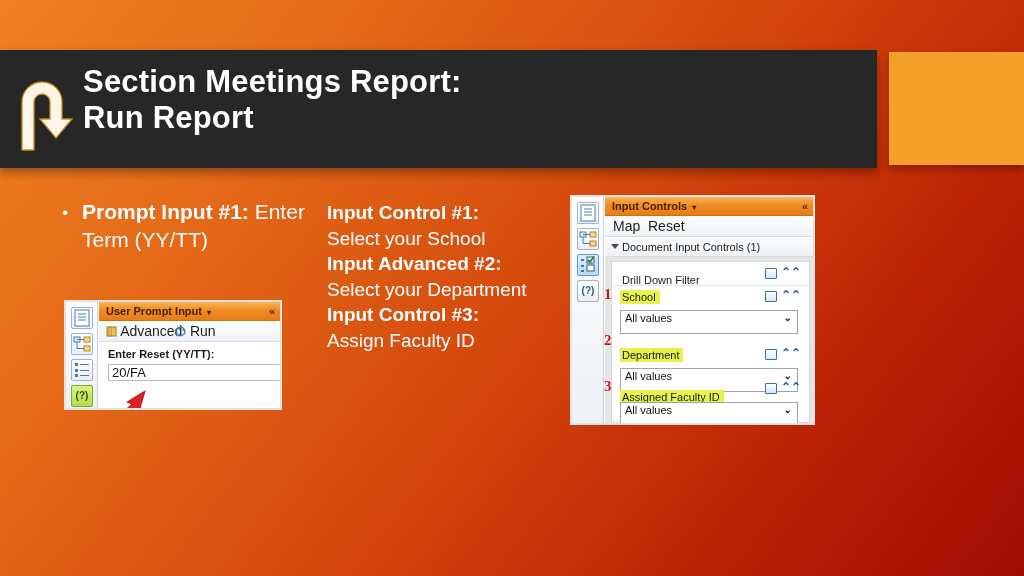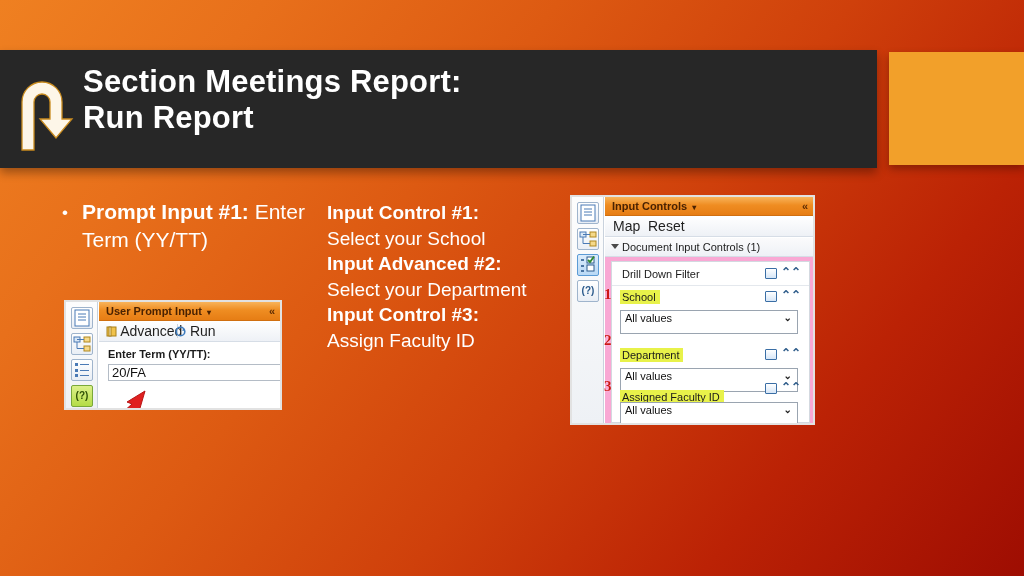--- a/index.html
+++ b/index.html
@@ -179,21 +179,21 @@
     font-size: 13px; color: #111111;
     line-height: 15px; padding-left: 3px;
   }
   #red-arrow-1 { position: absolute; left: 12px; top: 48px; width: 36px; height: 34px; }
 
   
   #shot-controls { left: 570px; top: 195px; width: 245px; height: 230px; }
   #ic-body {
     position: absolute;
     left: 33px; right: 0; top: 41px; bottom: 0;
-    background: #f9a8d4;
+    background: #e5e5e5;
   }
   #ic-section {
     position: absolute; left: 0; right: 0; top: 0;
     height: 19px;
     background: linear-gradient(180deg,#fbfbfc 0%,#eef1f6 100%);
     border-bottom: 1px solid #d6dde6;
     font-size: 11px; color: #1c1c1c; line-height: 19px;
     padding-left: 17px; white-space: nowrap;
   }
   #ic-section .tri {
@@ -337,21 +337,21 @@
       <span class="tb-item" style="left:76px;">
         <svg width="11" height="11" viewBox="0 0 11 11" style="vertical-align:-1px">
           <circle cx="5.5" cy="5.5" r="4.3" fill="none" stroke="#3d7bbd" stroke-width="1.6"></circle>
           <path d="M9 2 L10 5 L7 4.5 Z" fill="#3d7bbd"></path>
         </svg>
         <span>Run</span>
       </span>
     </div>
 
     <div id="prompt-body">
-      <div id="prompt-label">Enter Term  (YY/TT):</div>
+      <div id="prompt-label">Enter Reset  (YY/TT):</div>
       <div id="prompt-input">20/FA</div>
 
       <div id="red-arrow-1">
         <svg viewBox="0 0 36 34" width="36" height="34">
           <path d="M34 1 L16 12 L21 14 L2 31 L8 33 L24 20 L27 25 Z" fill="#e02020" stroke="#b81414" stroke-width="1"></path>
         </svg>
       </div>
 
     </div>
   </div>
@@ -403,21 +403,21 @@
     <div id="ic-body">
 
       <div id="ic-section">
         <span class="tri"></span>
         <span>Document Input Controls (1)</span>
       </div>
 
       <div id="ic-list">
 
         <div class="ic-row" style="top:0; height:24px;">
-          <span class="ic-name" style="top:5px;">Drill Down Filter</span>
+          <span class="ic-name" style="top:11px;">Drill Down Filter</span>
           <span class="ic-icons" style="top:6px;">
             <span class="mini"></span>
             <span class="dblup">⌃⌃</span>
           </span>
           <div class="ic-sep" style="top:23px;"></div>
         </div>
 
         <div class="ic-row" style="top:24px; height:46px;">
           <span class="ic-name hl" style="top:4px;">School</span>
           <span class="ic-icons" style="top:5px;">

